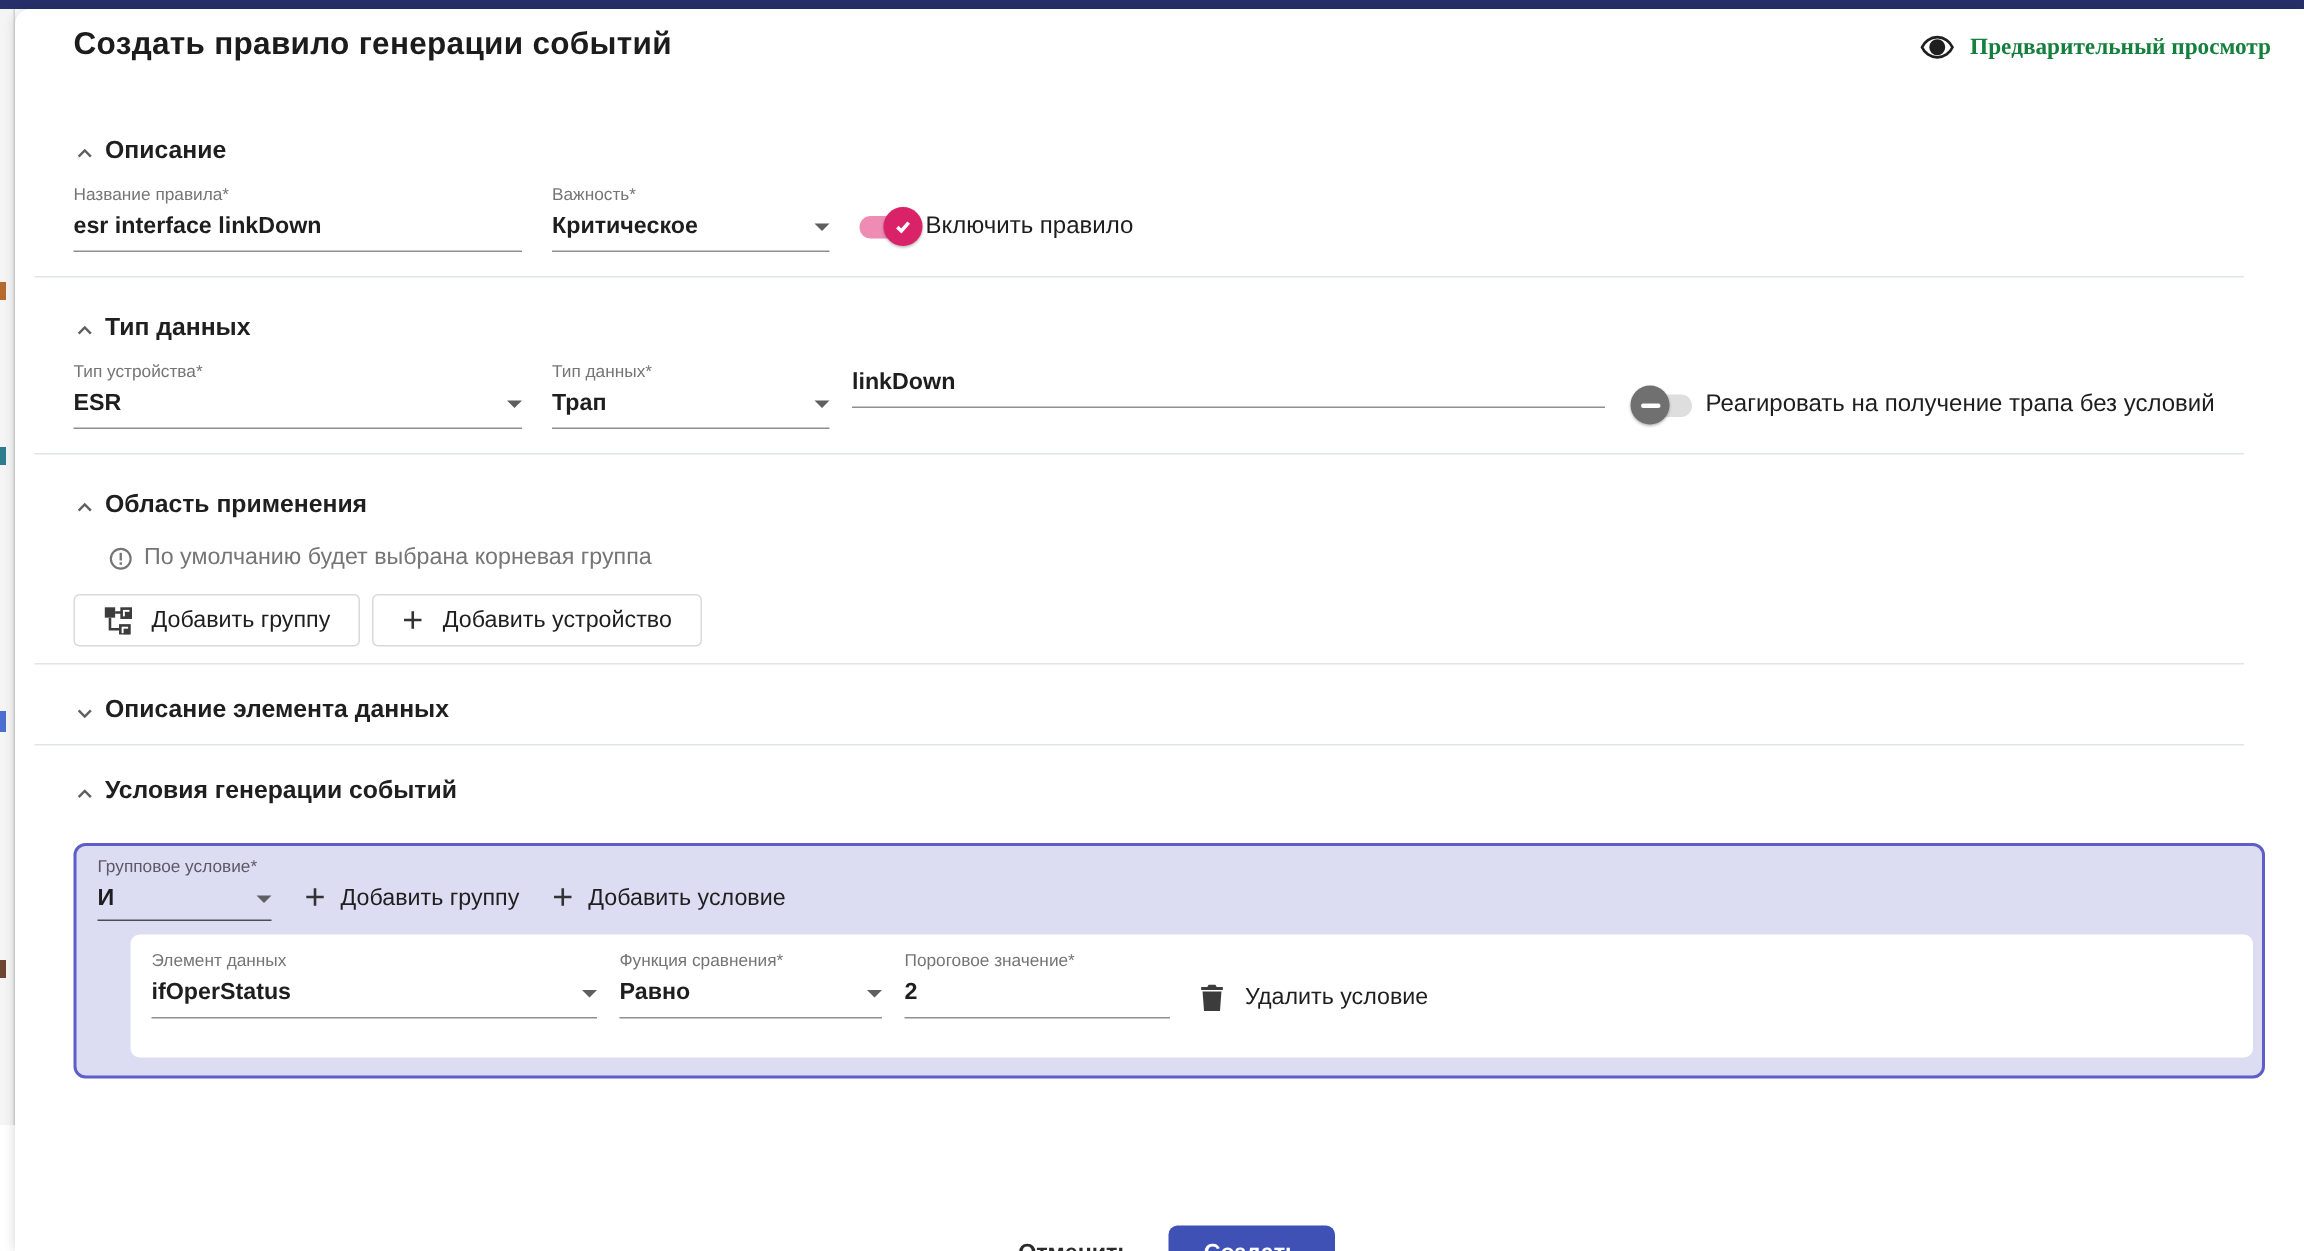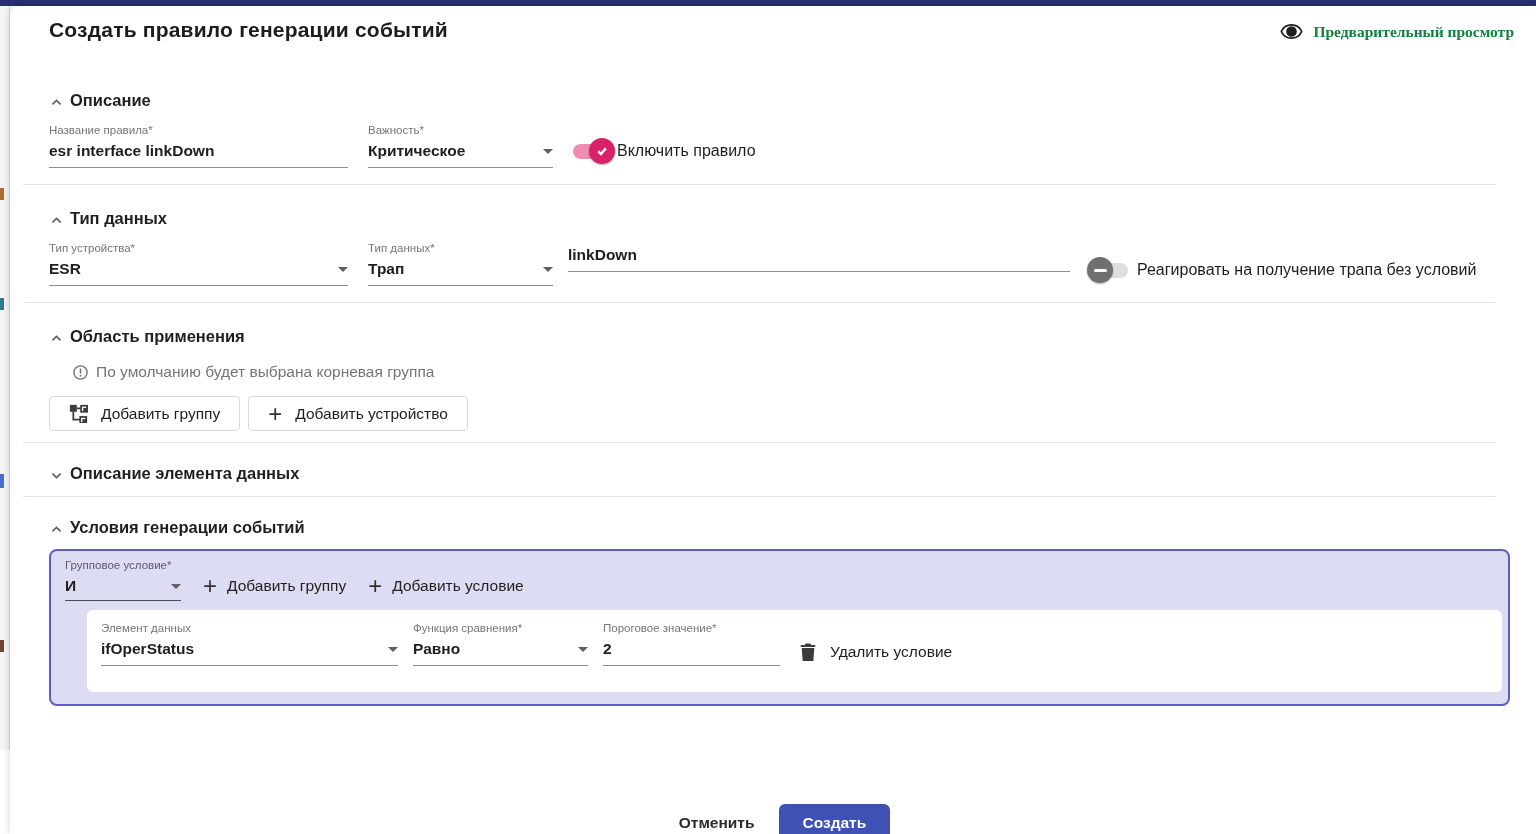--- a/index.html
+++ b/index.html
@@ -44,21 +44,21 @@
   .divider { border:none; border-top:1px solid #e2e4ec; margin:16px 14px 0 -26px; }
 
   .info-row { display:flex; align-items:center; gap:7px; margin-top:17px; margin-left:23px; }
   .info-text { font-size:15.5px; color:#757575; }
 
   .btn-outlined { display:inline-flex; align-items:center; gap:13px; height:35px; padding:0 19px;
     background:#fff; border:1px solid #d9d9d9; border-radius:4px; cursor:pointer;
     font-family:inherit; font-size:15.5px; color:#1e1e1e; }
   .buttons-row { display:flex; gap:8px; margin-top:15px; }
 
-  .group-box { margin-top:12px; background:#dcdcf3; border:2px solid #5e5ec7; border-radius:8px;
+  .group-box { margin-top:25px; background:#dcdcf3; border:2px solid #5e5ec7; border-radius:8px;
     padding:8px 6px 12px 14px; }
   .group-row { display:flex; align-items:flex-end; gap:22px; }
   .group-select-wrap { width:116px; }
   .group-select-wrap .field-label { color:#5a5a66; }
   .group-select-wrap .value-row { border-bottom:1px solid #4c4c55; padding-bottom:5px; }
   .text-btn { display:flex; align-items:center; gap:10px; background:none; border:none; cursor:pointer;
     font-family:inherit; font-size:15.5px; color:#1f1f1f; padding:0 0 6px 0; }
   .plus-glyph { font-size:24px; font-weight:300; color:#333; line-height:18px; }
 
   .condition-box { margin-top:9px; margin-left:22px; background:#ffffff; border-radius:6px;

